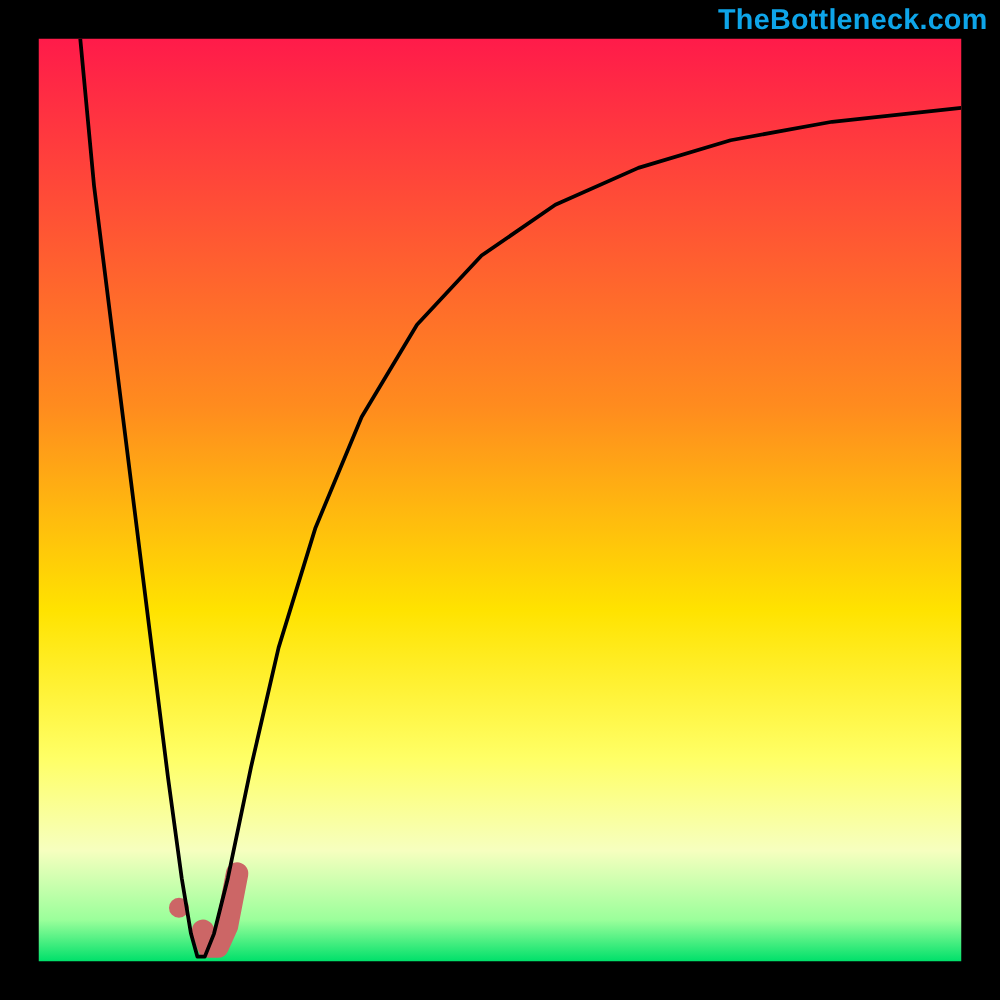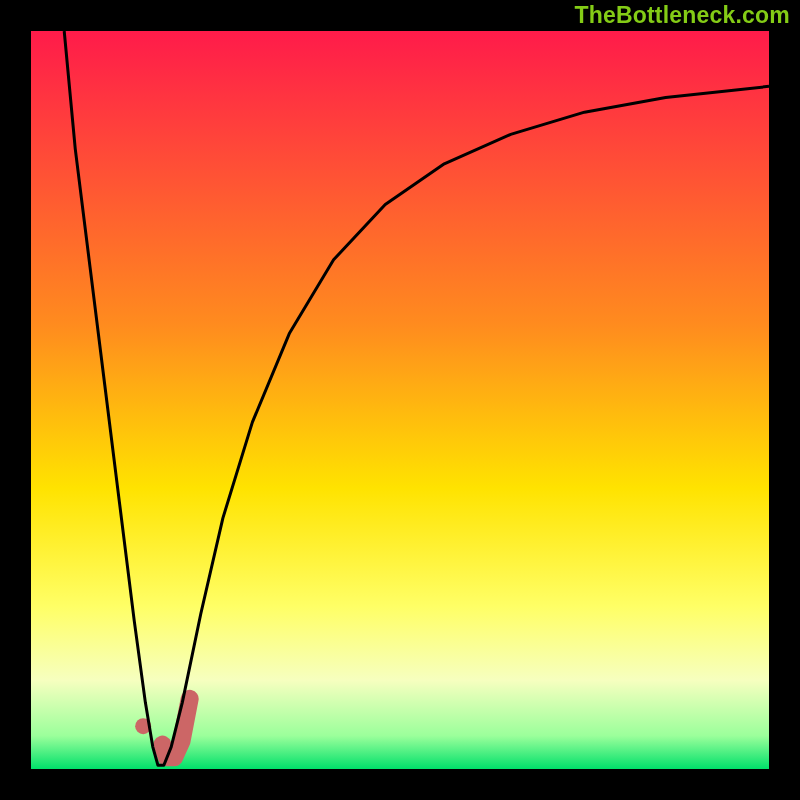--- a/index.html
+++ b/index.html
@@ -18,21 +18,21 @@
     height: 800px;
     background: #000;
   }
   .watermark {
     position: absolute;
     top: 2px;
     right: 10px;
     font-family: Arial, Helvetica, sans-serif;
     font-weight: 700;
     font-size: 23px;
-    color: #84cc16;
+    color: #0ea5e9;
     letter-spacing: 0.2px;
     user-select: none;
   }
   svg {
     position: absolute;
     left: 0;
     top: 0;
   }
 </style>
 </head>

